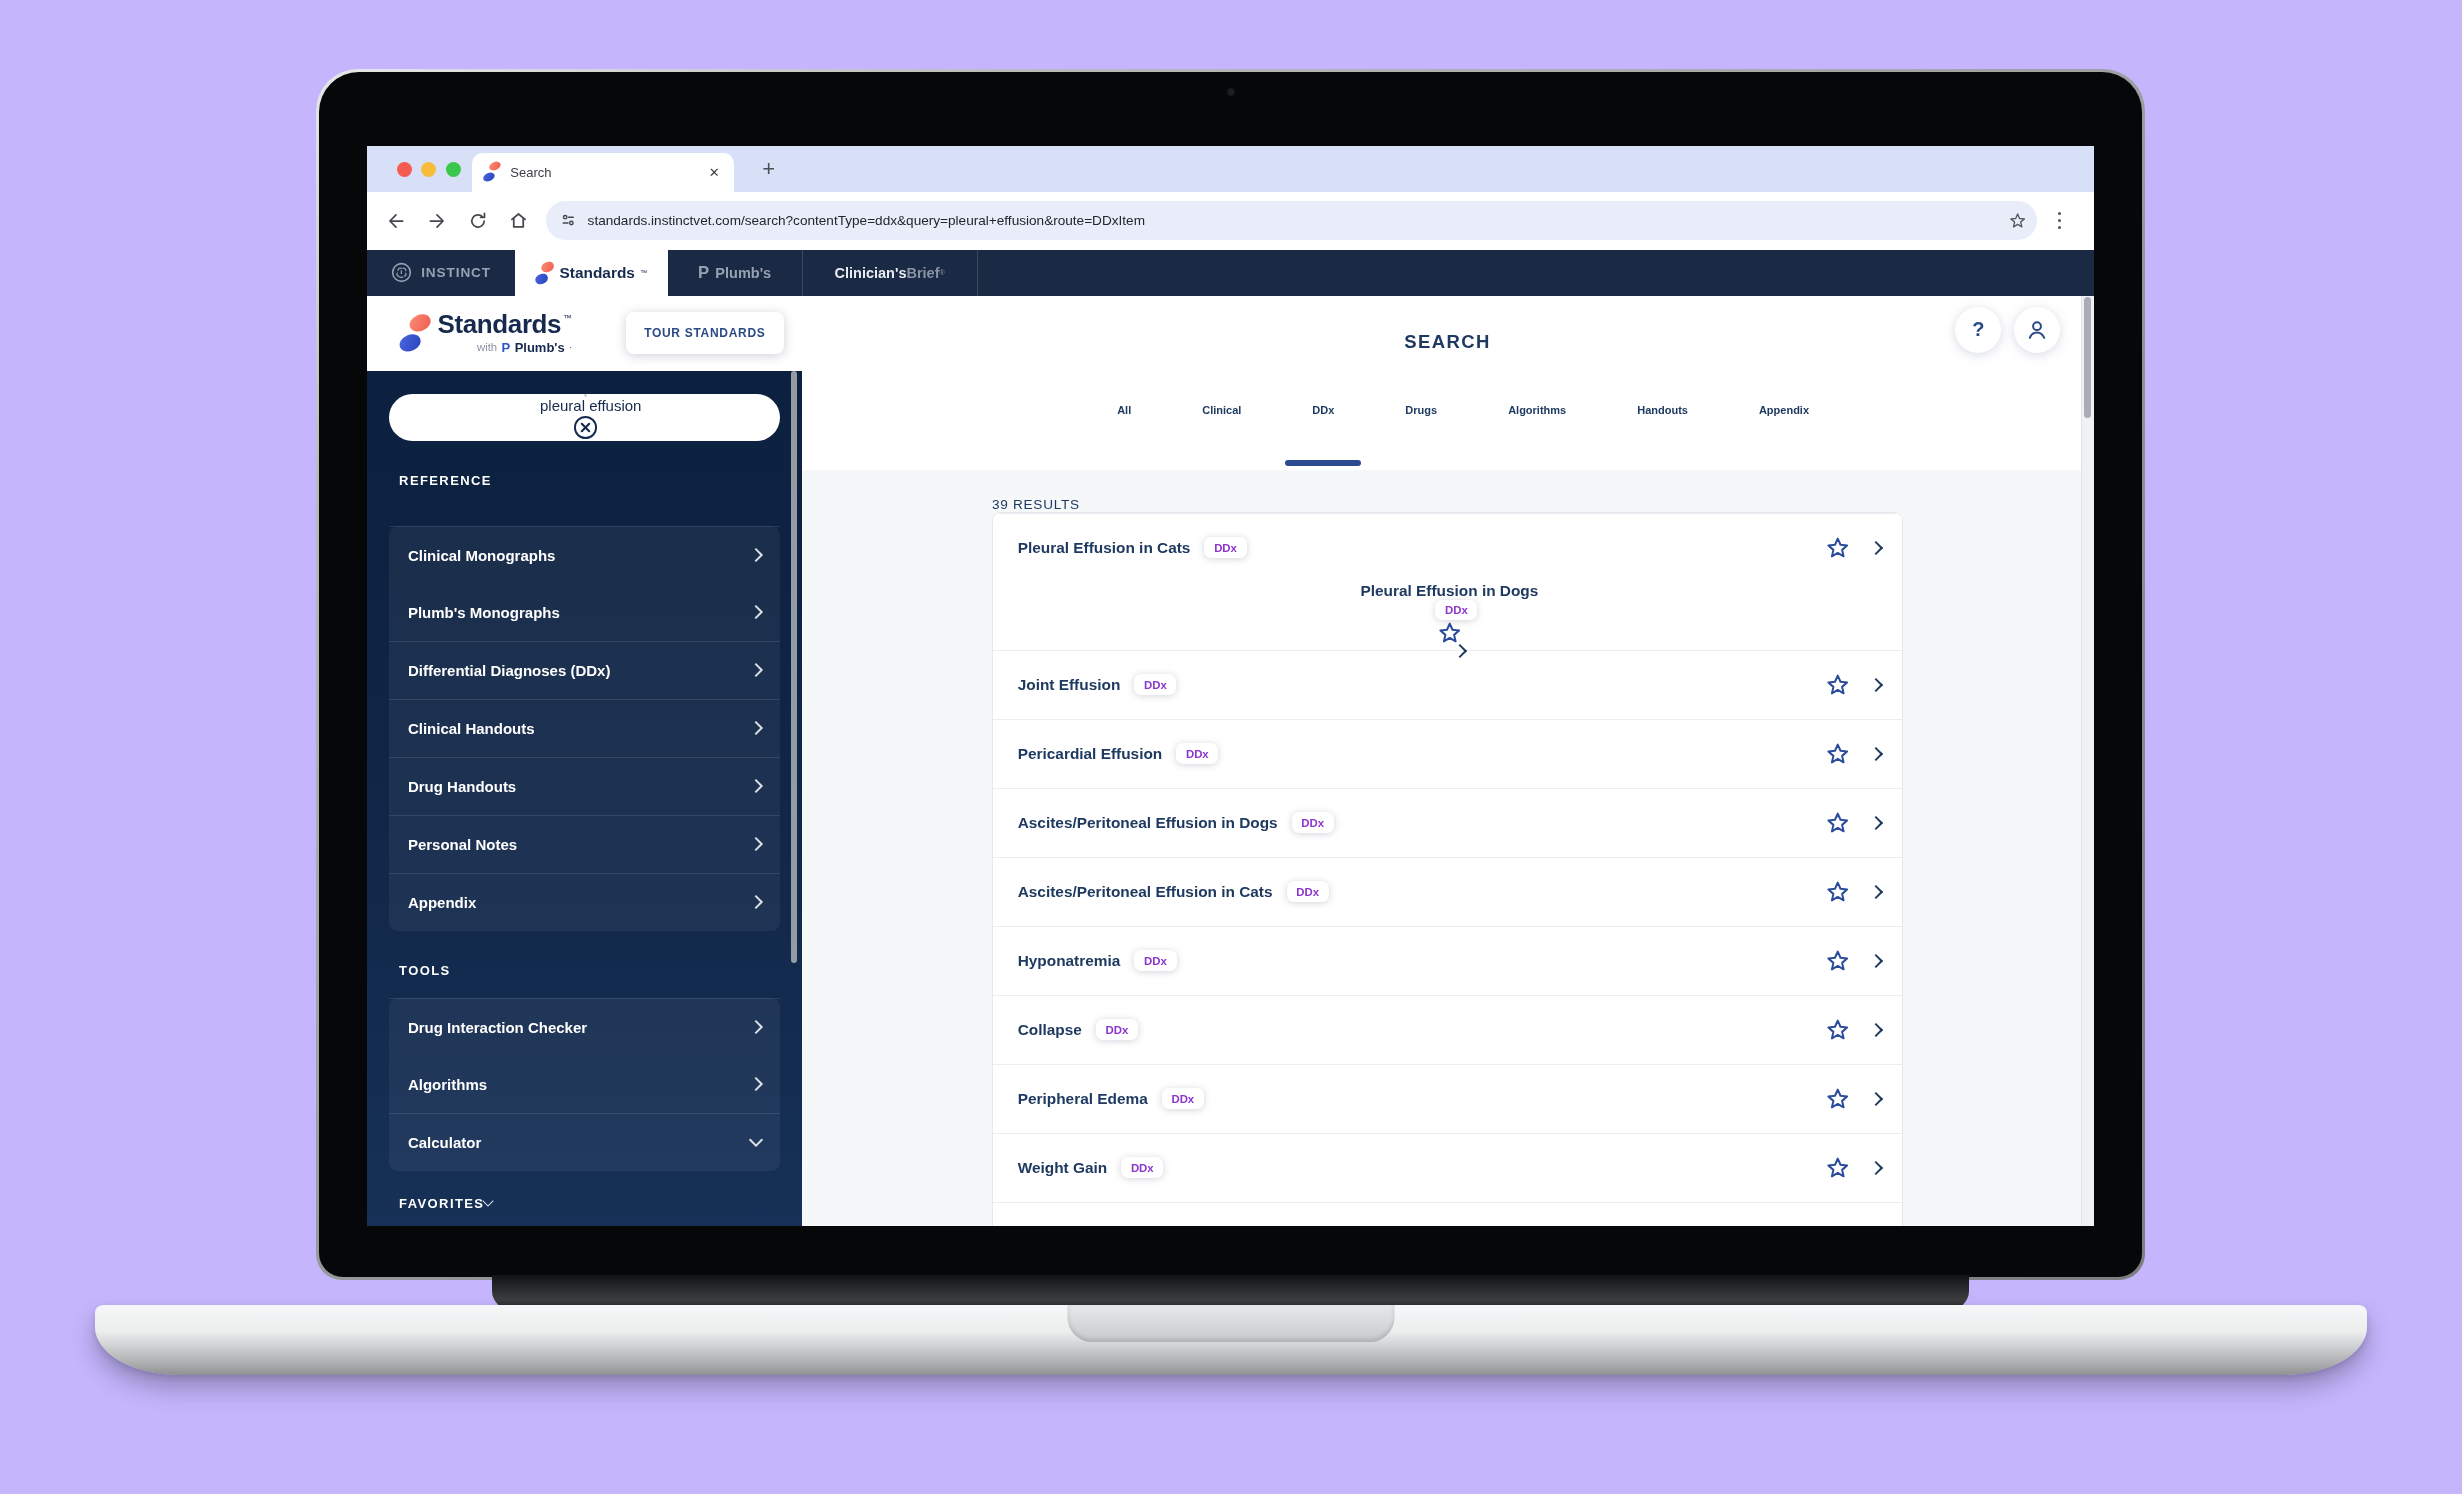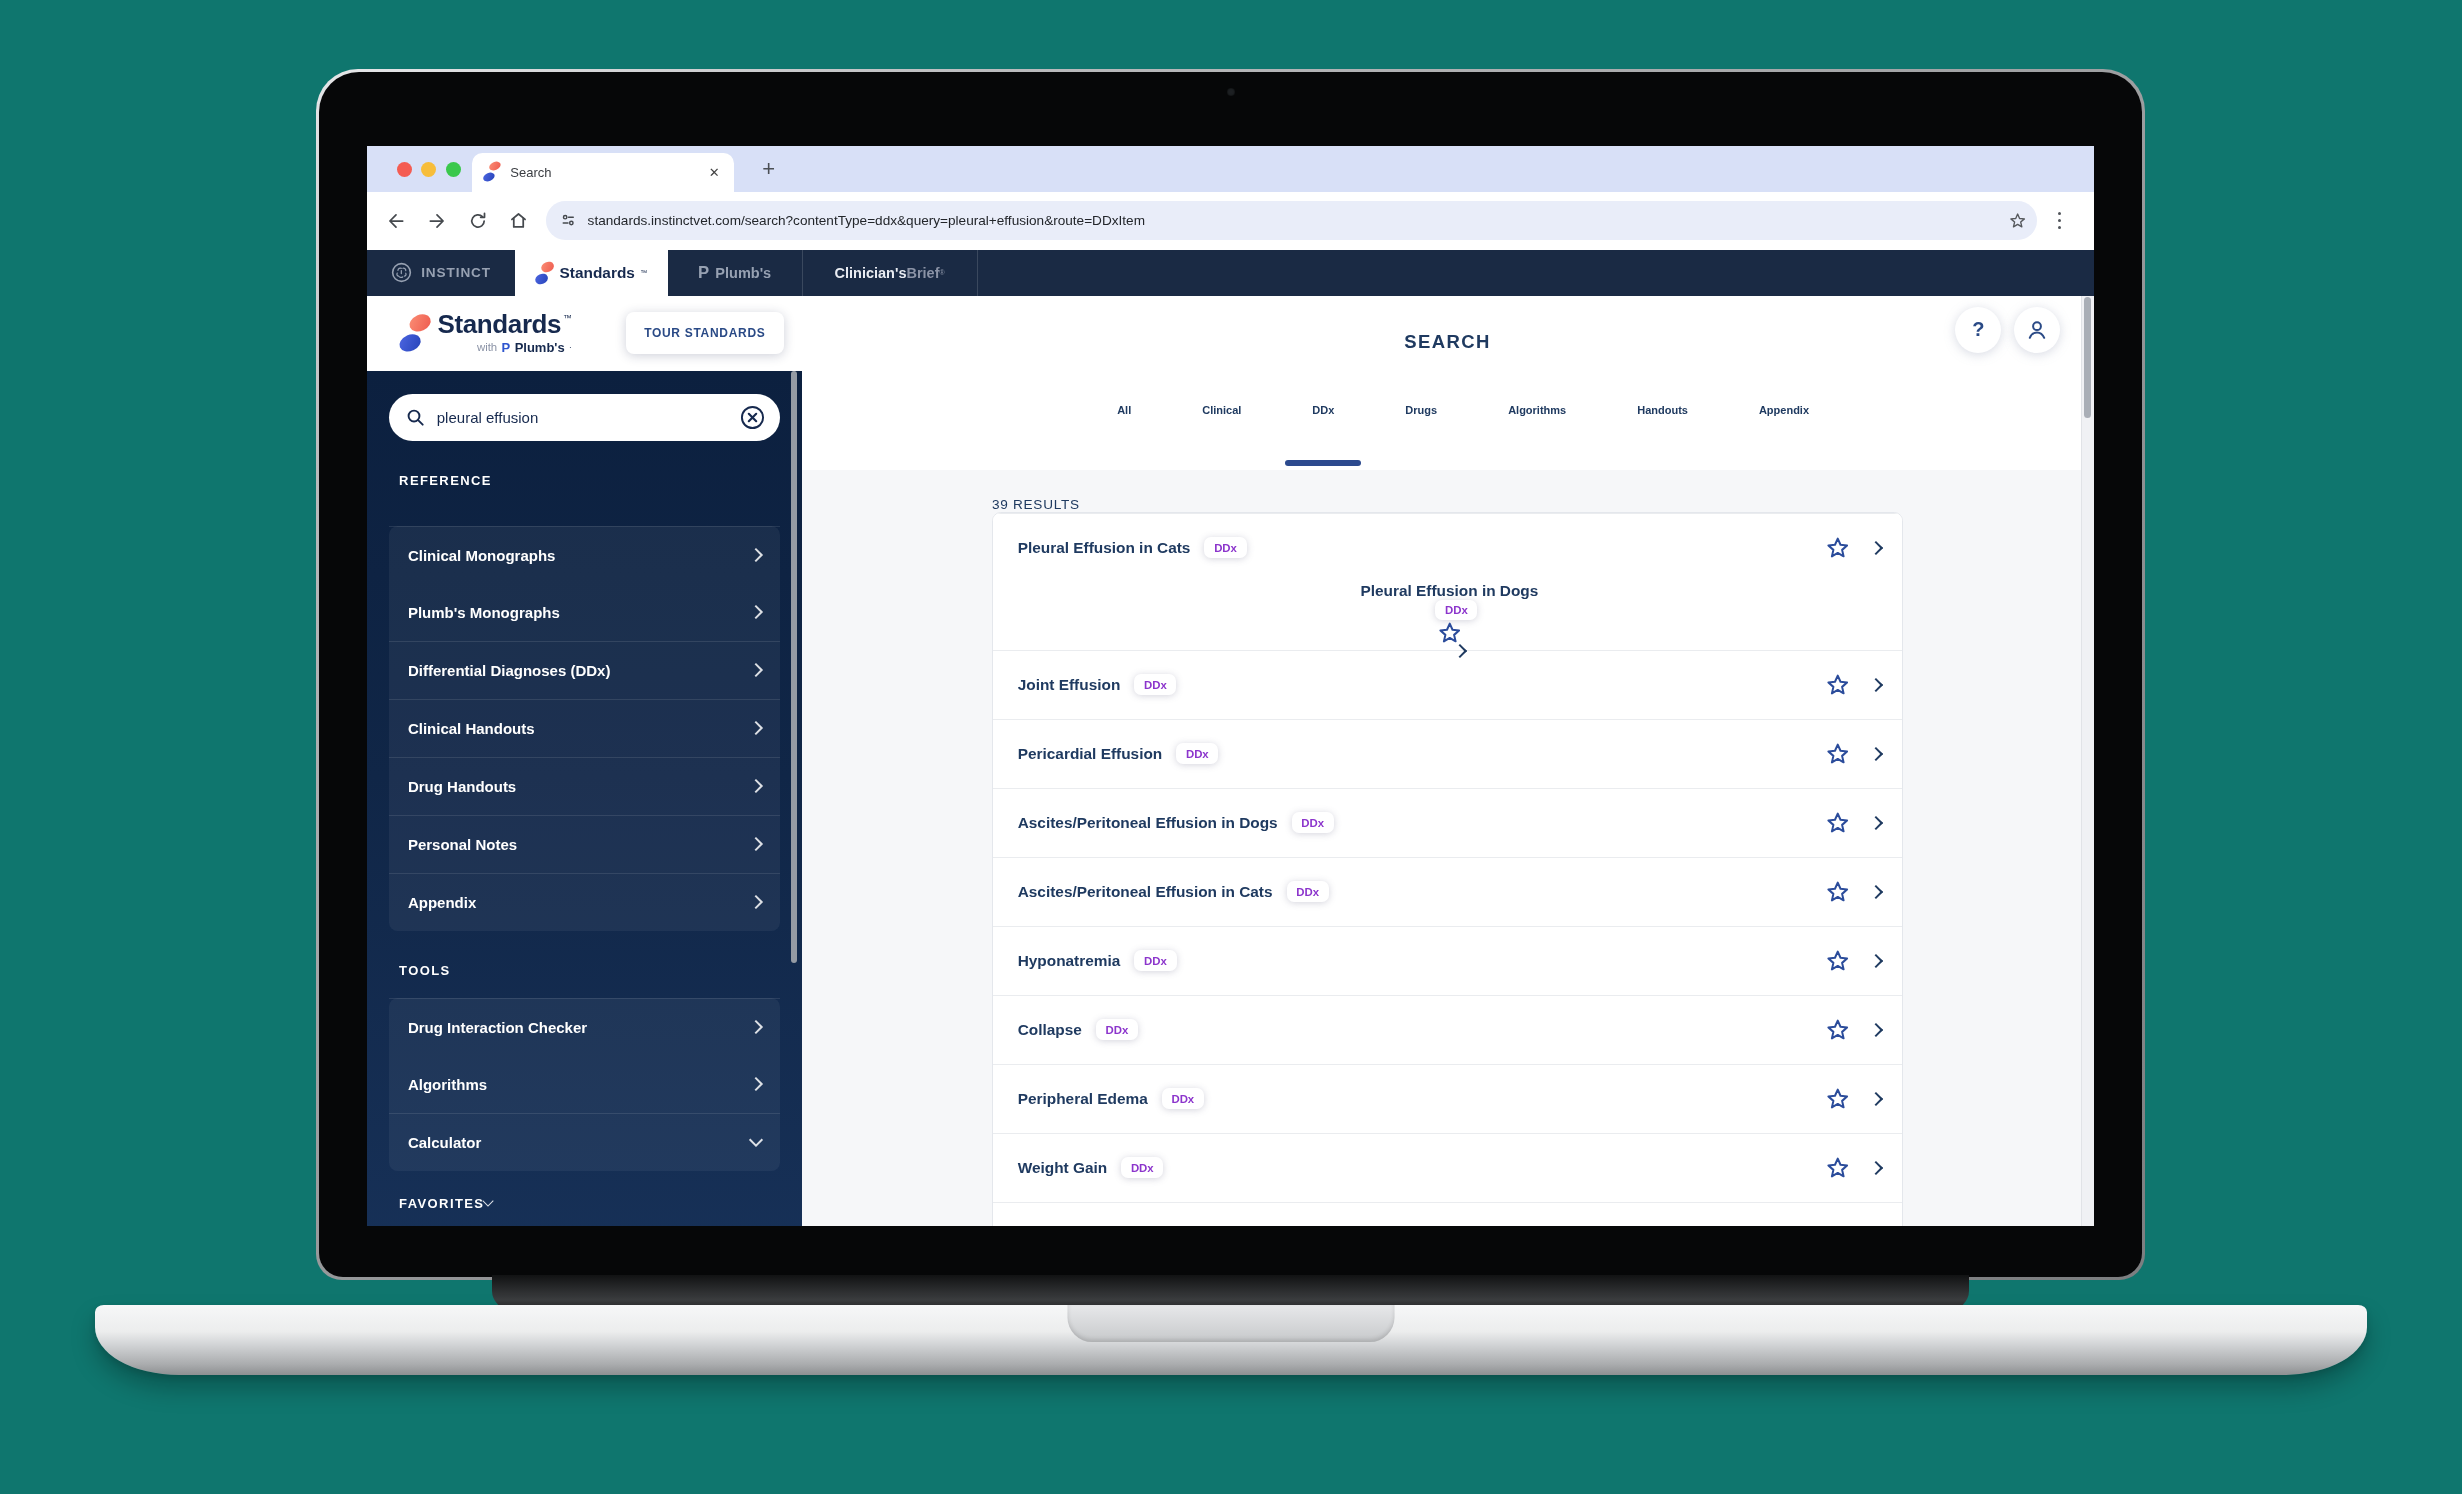--- a/index.html
+++ b/index.html
@@ -1,16 +1,16 @@
 <!DOCTYPE html>
 <html style="font-size:14px"><head>
 <meta charset="utf-8">
 <style>
   html,body{margin:0;padding:0;background:#ffffff;}
-  .stage{position:relative;width:2462px;height:1494px;background:#0f766e;overflow:hidden;
+  .stage{position:relative;width:2462px;height:1494px;background:#c4b5fd;overflow:hidden;
          font-family:"Liberation Sans","DejaVu Sans",sans-serif;}
 
   
   .screen{position:absolute;left:316px;top:69px;width:1829px;height:1211px;
           background:linear-gradient(150deg,#e6e7e9 0%,#b9babc 18%,#909294 60%,#7c7e80 100%);
           border-radius:42px 42px 26px 26px;padding:2.6px;box-sizing:border-box;}
   .screen-inner{width:100%;height:100%;background:#060708;border-radius:40px 40px 24px 24px;position:relative;}
   .camera{position:absolute;top:16px;left:50%;transform:translateX(-50%);width:8px;height:8px;
           border-radius:50%;background:#1d2023;box-shadow:inset 0 0 1.8px #000;}
   .hinge{position:absolute;left:492px;top:1275px;width:1477px;height:35px;
@@ -91,21 +91,21 @@
   .logo-p{font-size:13px;font-weight:bold;color:#2e55cf;}
   .logo-plumbs{font-size:13px;font-weight:bold;color:#16294e;}
   .logo-mark{font-size:8px;color:#16294e;vertical-align:top;}
   .tour-btn{margin-left:auto;background:#fff;border:none;border-radius:8px;padding:14px 18.5px;
             box-shadow:0 1.8px 10.5px rgba(30,40,80,.22);font-family:inherit;
             font-size:12px;font-weight:bold;letter-spacing:0.7px;color:#2a4a86;}
   .side-dark{flex:1;background:linear-gradient(180deg,#0c203f 0%,#102647 45%,#173158 100%);
              padding:0 22px;position:relative;overflow:hidden;box-sizing:border-box;}
   .sscroll{position:absolute;right:4.4px;top:0;width:6.2px;height:592px;background:#959ba4;border-radius:3.5px;}
   .search-pill{margin-top:23px;height:47px;background:#fff;border-radius:24px;display:flex;align-items:center;
-               padding:0 14px 0 16.7px;}
+               padding:0 14px 0 16.7px;flex-direction:column;}
   .search-text{flex:1;font-size:15px;color:#16294e;margin-left:10.5px;}
   .clear-btn{display:flex;align-items:center;}
   .section-label{margin:32px 0 0 10.5px;color:#fff;font-weight:bold;font-size:13px;letter-spacing:1.4px;}
   .side-card{margin-top:38px;background:rgba(255,255,255,.055);border-radius:8.8px;}
   .side-card.tools{margin-top:20px;}
   .side-item{height:57px;display:flex;align-items:center;padding:0 18.5px 0 19.3px;border-top:0.9px solid rgba(255,255,255,.10);}
   .side-item:nth-of-type(2){border-top:none;} 
   .side-item-label{flex:1;color:#fff;font-weight:bold;font-size:15px;}
   .chev{display:inline-block;width:8px;height:8px;border-right:2.2px solid rgba(255,255,255,.85);
         border-bottom:2.2px solid rgba(255,255,255,.85);flex-shrink:0;}

